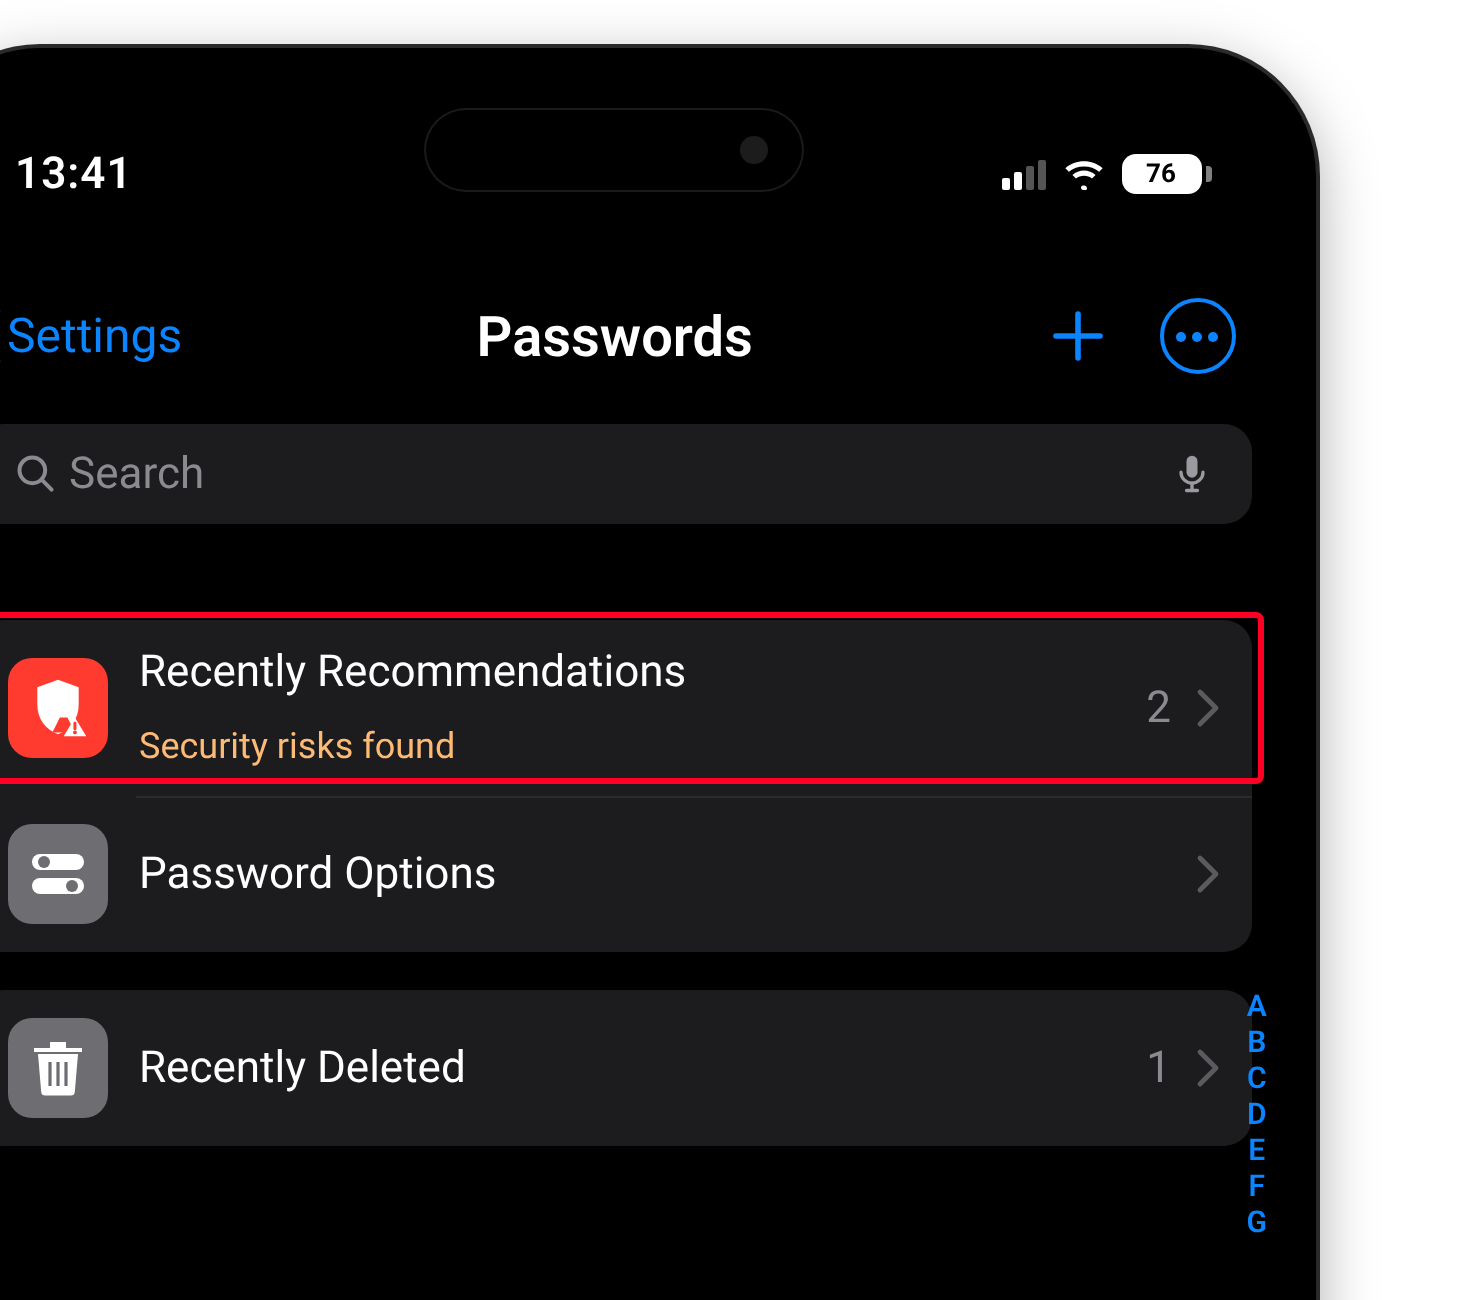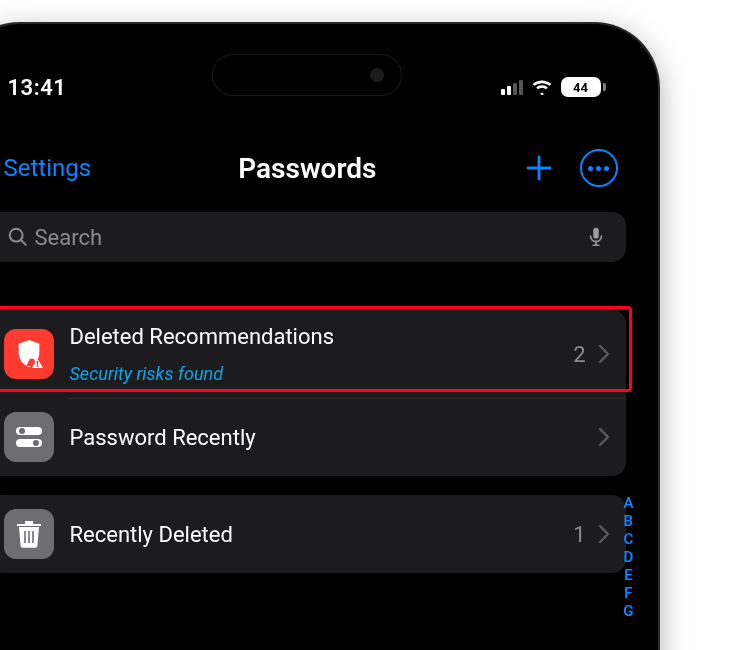--- a/index.html
+++ b/index.html
@@ -97,21 +97,21 @@
     content:""; position:absolute; left:80px; right:0; top:0; height:1px; background:#2b2b2d;
   }
   .row .icon-box {
     width:50px; height:50px; border-radius:12px; display:flex; align-items:center; justify-content:center;
     flex-shrink:0;
   }
   .icon-red  { background:#ff3b30; }
   .icon-grey { background:#6e6e72; }
   .row-body { flex:1; display:flex; flex-direction:column; }
   .row-title { font-size:22px; color:#fff; font-weight:400; }
-  .row-sub   { font-size:18px; color:#0ea5e9; margin-top:14px;font-style:italic; }
+  .row-sub   { font-size:18px; color:#fdba74; margin-top:14px; }
   .row-tail  { display:flex; align-items:center; gap:12px; color:#8a8a90; font-size:22px; }
   .chev-right { width:12px; height:20px; color:#5b5b5f; }
 
   
   .highlight {
     position:absolute; pointer-events:none; border:3px solid #ff0024; border-radius:4px;
     left:-6px; right:-6px; top:-4px; height:86px;
   }
 
   
@@ -144,21 +144,21 @@
             <span class="dim" style="height:12px"></span>
             <span class="dim" style="height:15px"></span>
           </div>
           <svg class="wifi" viewBox="0 0 24 18" fill="none">
             <path d="M12 15.5c.9 0 1.7.7 1.7 1.7S12.9 18 12 18s-1.7-.4-1.7-1.3.8-1.2 1.7-1.2z" fill="#fff"></path>
             <path d="M5.5 9.5C7.3 7.9 9.6 7 12 7s4.7.9 6.5 2.5l-2 2C15.3 10.5 13.7 10 12 10s-3.3.5-4.5 1.5l-2-2z" fill="#fff"></path>
             <path d="M1.5 5.7C4.4 3.2 8.1 1.8 12 1.8s7.6 1.4 10.5 3.9l-2 2C18.2 5.8 15.2 4.8 12 4.8S5.8 5.8 3.5 7.7l-2-2z" fill="#fff"></path>
           </svg>
           <div class="battery">
             <div class="batt-body">
-                <span>44</span>
+                <span>76</span>
               </div>
             <div class="batt-cap"></div>
           </div>
         </div>
       </div>
 
       <div class="navbar">
         <div class="back">
           <svg class="back-chevron" viewBox="0 0 14 24" fill="none">
             <path d="M11 2 3 12l8 10" stroke="#0a84ff" stroke-width="3.2" stroke-linecap="round" stroke-linejoin="round"></path>
@@ -200,42 +200,42 @@
           <div class="icon-box icon-red">
             <svg width="30" height="32" viewBox="0 0 30 34" fill="none">
               <path d="M15 2 4 6v9c0 8 4.6 13.5 11 16 6.4-2.5 11-8 11-16V6L15 2z" fill="#fff"></path>
               <path d="M20 22l4 8H12l4-8" fill="#ff3b30"></path>
               <path d="M18 32l6-10 6 10H18z" fill="#fff"></path>
               <path d="M24 25v3" stroke="#ff3b30" stroke-width="1.6" stroke-linecap="round"></path>
               <circle cx="24" cy="30" r="1" fill="#ff3b30"></circle>
             </svg>
           </div>
           <div class="row-body">
-            <div class="row-title">Deleted Recommendations</div>
+            <div class="row-title">Recently Recommendations</div>
             <div class="row-sub">Security risks found</div>
           </div>
           <div class="row-tail">
             <span>2</span>
             <svg class="chev-right" viewBox="0 0 12 20">
                 <path d="M2 2l8 8-8 8" stroke="#5b5b5f" stroke-width="2.4" fill="none" stroke-linecap="round" stroke-linejoin="round"></path>
               </svg>
           </div>
         </div>
 
         <div class="row">
           <div class="icon-box icon-grey">
             <svg width="30" height="24" viewBox="0 0 30 24" fill="none">
               <rect x="2" y="2" width="26" height="8" rx="4" fill="#fff"></rect>
               <circle cx="8" cy="6" r="3" fill="#6e6e72"></circle>
               <rect x="2" y="14" width="26" height="8" rx="4" fill="#fff"></rect>
               <circle cx="22" cy="18" r="3" fill="#6e6e72"></circle>
             </svg>
           </div>
           <div class="row-body">
-            <div class="row-title">Password Recently</div>
+            <div class="row-title">Password Options</div>
           </div>
           <div class="row-tail">
             <svg class="chev-right" viewBox="0 0 12 20">
                 <path d="M2 2l8 8-8 8" stroke="#5b5b5f" stroke-width="2.4" fill="none" stroke-linecap="round" stroke-linejoin="round"></path>
               </svg>
           </div>
         </div>
       </div>
 
       <div class="group single">

